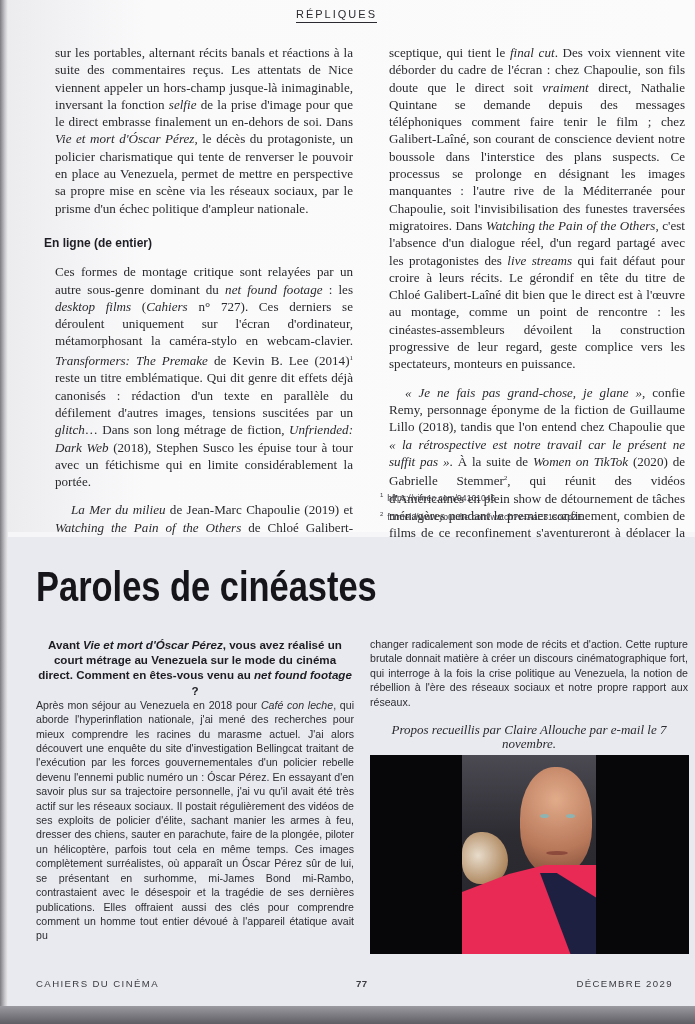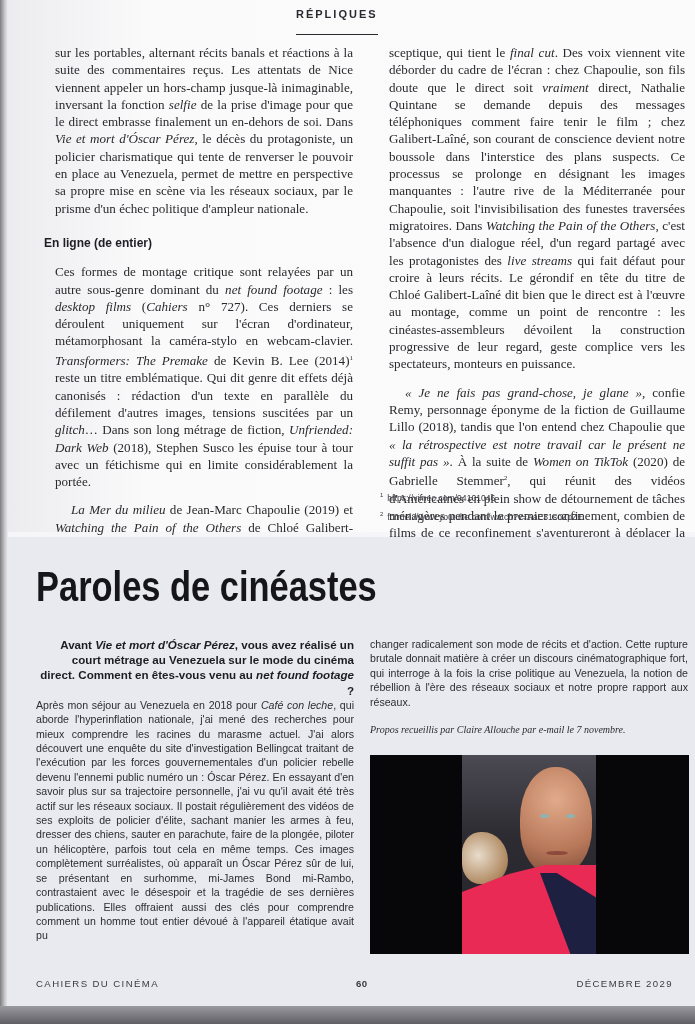--- a/index.html
+++ b/index.html
@@ -21,22 +21,22 @@
     position: absolute; left: 8px; top: 0; width: 687px; height: 532px;
     background: linear-gradient(to right, #ececef, #fafafb 20%, #fbfbfc);
   }
   .bottom-section {
     position: absolute; left: 8px; top: 537px; width: 687px; height: 469px;
     background: #e9e9f0;
   }
   .section-head {
     position: absolute; left: 288px; top: 8px;
     font-family: "Liberation Sans", "DejaVu Sans", sans-serif;
-    font-weight: bold; font-size: 11px; letter-spacing: 2px; color: #2a2a30;
-    border-bottom: 1.5px solid #2a2a30; padding-bottom: 14px;
+    font-weight: normal; font-size: 11px; letter-spacing: 2px; color: #2a2a30;
+    border-bottom: 1.5px solid #2a2a30; padding-bottom: 2px;
   }
   .col {
     position: absolute; font-size: 13.1px; line-height: 17.3px;
     text-align: justify; hyphens: manual;
   }
   .col p { margin: 11px; }
   .col p.indent { text-indent: 16px; }
   .col-left { left: 36px; top: 33px; width: 320px; }
   .col-right { left: 370px; top: 33px; width: 318px; }
   .subhead {
@@ -61,27 +61,27 @@
     position: absolute; font-family: "Liberation Sans", "DejaVu Sans", sans-serif;
     font-size: 10.6px; line-height: 14.4px; text-align: justify; color: #2c2c32;
   }
   .sans-col p { margin: 0; }
   .intro {
     color: #4b3f9a; font-weight: bold; font-size: 11.4px; line-height: 15px;
     margin-bottom: 14px !important; text-align: left;
   }
   .question {
     font-weight: bold; font-size: 11.6px; line-height: 15.2px; color: #1c1c22;
-    text-align: right;
+    text-align: center;
   }
   .i-left { left: 36px; top: 637px; width: 318px; }
   .i-right { left: 370px; top: 637px; width: 318px; }
   .credit {
     font-family: "Liberation Serif", "DejaVu Serif", serif;
-    font-style: italic; font-size: 10px; text-align: left;
+    font-style: italic; font-size: 13px; text-align: center;
     margin-top: 14px !important; color: #2a2a30;
   }
   .photo {
     position: absolute; left: 370px; top: 755px; width: 319px; height: 199px;
     background: #07070a; overflow: hidden;
   }
   .photo .frame {
     position: absolute; left: 92px; top: 0; width: 134px; height: 199px;
     background: linear-gradient(to bottom, #4b4a52 0%, #2e2c33 40%, #25232a 100%);
     overflow: hidden;
@@ -167,16 +167,16 @@
     <div class="head"></div>
     <div class="eye" style="left:78px"></div>
     <div class="eye" style="left:104px"></div>
     <div class="mouth"></div>
     <div class="shirt"></div>
     <div class="collar"></div>
   </div>
 </div>
 
 <div class="footer footer-left">CAHIERS DU CINÉMA</div>
-<div class="footer footer-page">60</div>
+<div class="footer footer-page">77</div>
 <div class="footer footer-right">DÉCEMBRE 2029</div>
 
 <div class="bottom-shadow"></div>
 
 </body></html>

